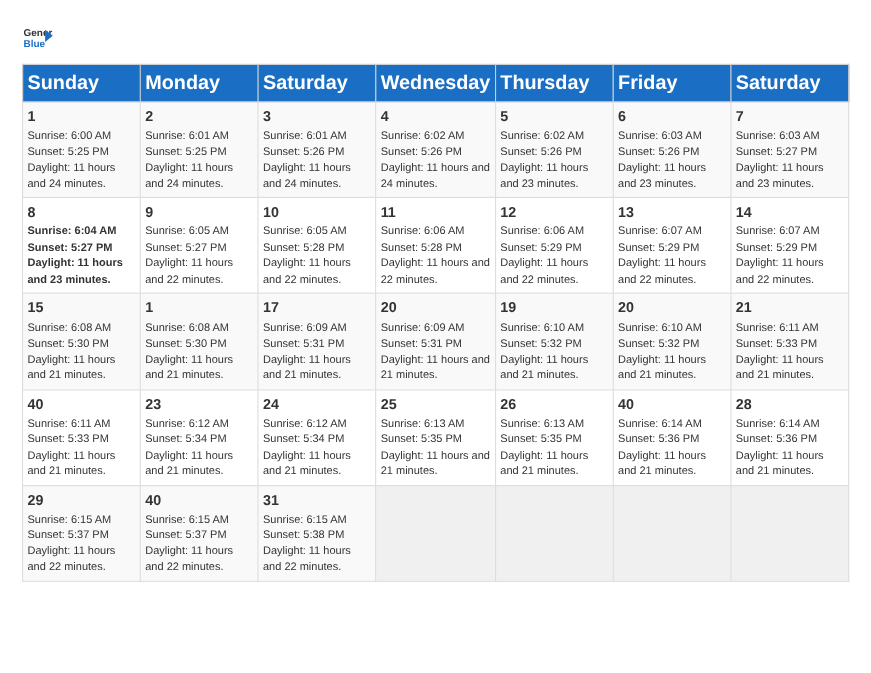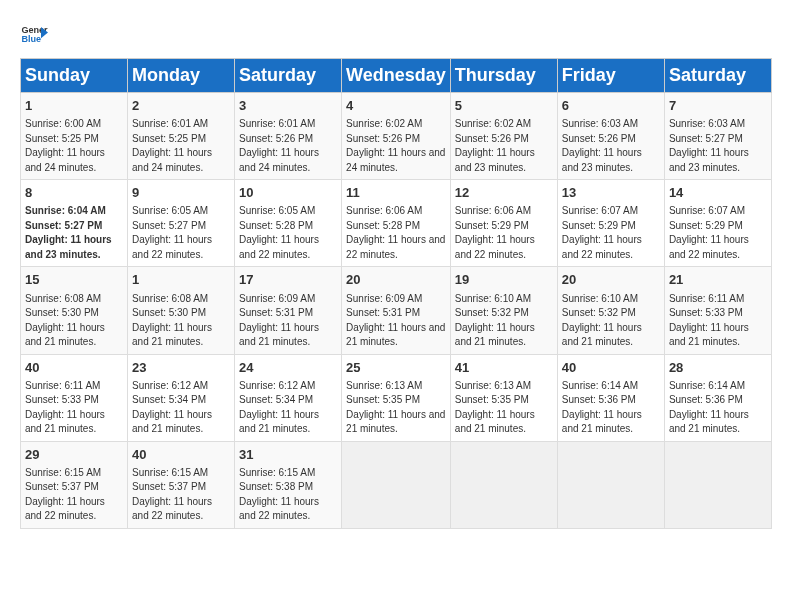--- a/index.html
+++ b/index.html
@@ -261,21 +261,21 @@
 Sunset: 5:34 PM
 Daylight: 11 hours and 21 minutes.</div>
         </td>
         <td>
           <span class="day-number">25</span>
           <div class="day-content" style="white-space: pre-line;">Sunrise: 6:13 AM
 Sunset: 5:35 PM
 Daylight: 11 hours and 21 minutes.</div>
         </td>
         <td>
-          <span class="day-number">41</span>
+          <span class="day-number">26</span>
           <div class="day-content" style="white-space: pre-line;">Sunrise: 6:13 AM
 Sunset: 5:35 PM
 Daylight: 11 hours and 21 minutes.</div>
         </td>
         <td>
           <span class="day-number">40</span>
           <div class="day-content" style="white-space: pre-line;">Sunrise: 6:14 AM
 Sunset: 5:36 PM
 Daylight: 11 hours and 21 minutes.</div>
         </td>

